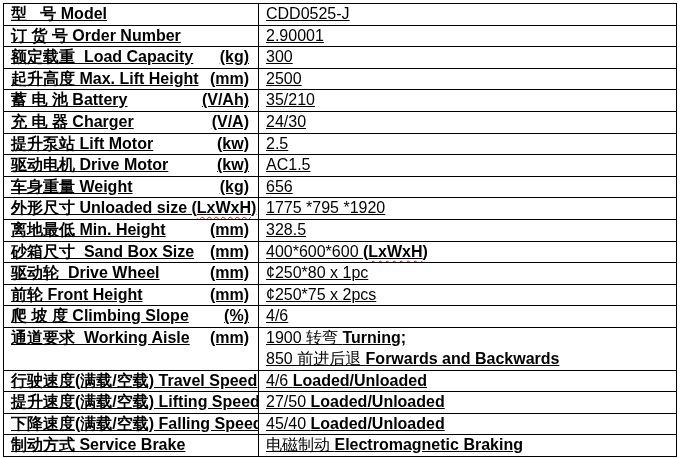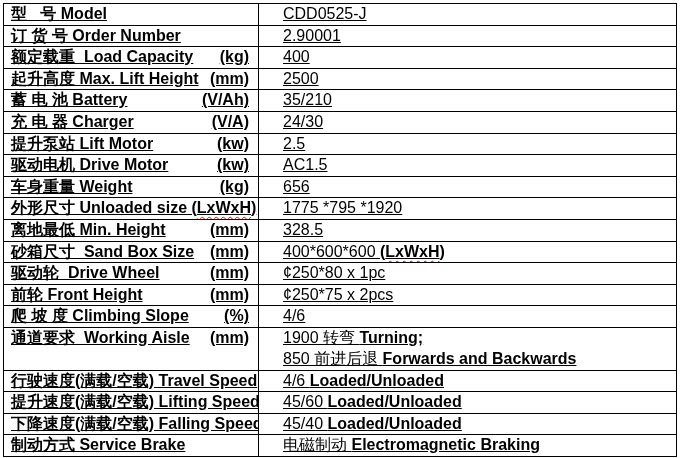--- a/index.html
+++ b/index.html
@@ -45,21 +45,21 @@
   .lbl {
     font-weight: bold;
     white-space: pre;
   }
   .unit {
     font-weight: bold;
     margin-left: 6px;
     text-align: center;
   }
   td.value-cell {
-    padding-left: 24px;
+    padding-left: 7px;
     padding-right: 4px;
   }
   .vline {
     line-height: 20.6px;
     white-space: pre;
   }
   .b { font-weight: bold; }
   .wavy {
     text-decoration-line: underline;
     text-decoration-style: wavy;
@@ -92,21 +92,21 @@
           </td>
           <td class="value-cell">
             <div class="vline"><span>2.90001</span></div>
           </td>
         </tr>
         <tr>
           <td class="label-cell">
             <div class="cellflex"><span class="lbl"><span>额定载重  Load Capacity</span></span><span class="unit">(kg)</span></div>
           </td>
           <td class="value-cell">
-            <div class="vline"><span>400</span></div>
+            <div class="vline"><span>300</span></div>
           </td>
         </tr>
         <tr>
           <td class="label-cell">
             <div class="cellflex"><span class="lbl"><span>起升高度 Max. Lift Height</span></span><span class="unit">(mm)</span></div>
           </td>
           <td class="value-cell">
             <div class="vline"><span>2500</span></div>
           </td>
         </tr>
@@ -213,21 +213,21 @@
           </td>
           <td class="value-cell">
             <div class="vline"><span>4/6 </span><span class="b">Loaded/Unloaded</span></div>
           </td>
         </tr>
         <tr>
           <td class="label-cell">
             <div class="cellflex"><span class="lbl"><span>提升速度(满载/空载) Lifting Speed</span></span><span class="unit">(mm/s)</span></div>
           </td>
           <td class="value-cell">
-            <div class="vline"><span>45/60 </span><span class="b">Loaded/Unloaded</span></div>
+            <div class="vline"><span>27/50 </span><span class="b">Loaded/Unloaded</span></div>
           </td>
         </tr>
         <tr>
           <td class="label-cell">
             <div class="cellflex"><span class="lbl"><span>下降速度(满载/空载) Falling Speed</span></span><span class="unit">(mm/s)</span></div>
           </td>
           <td class="value-cell">
             <div class="vline"><span>45/40 </span><span class="b">Loaded/Unloaded</span></div>
           </td>
         </tr>

